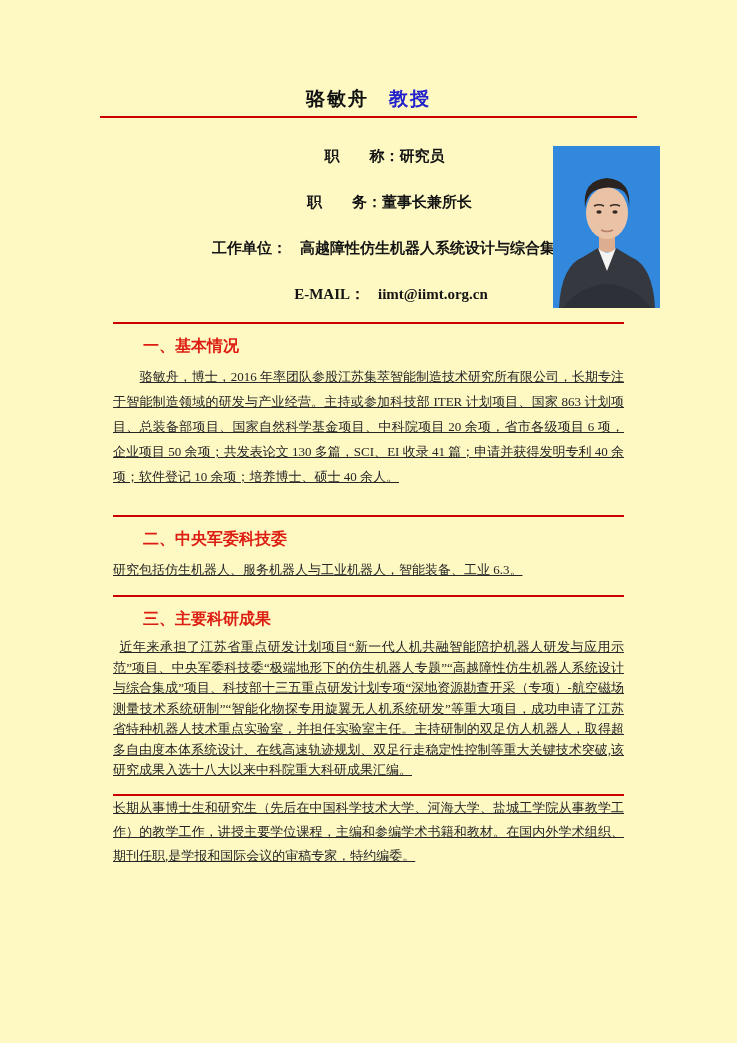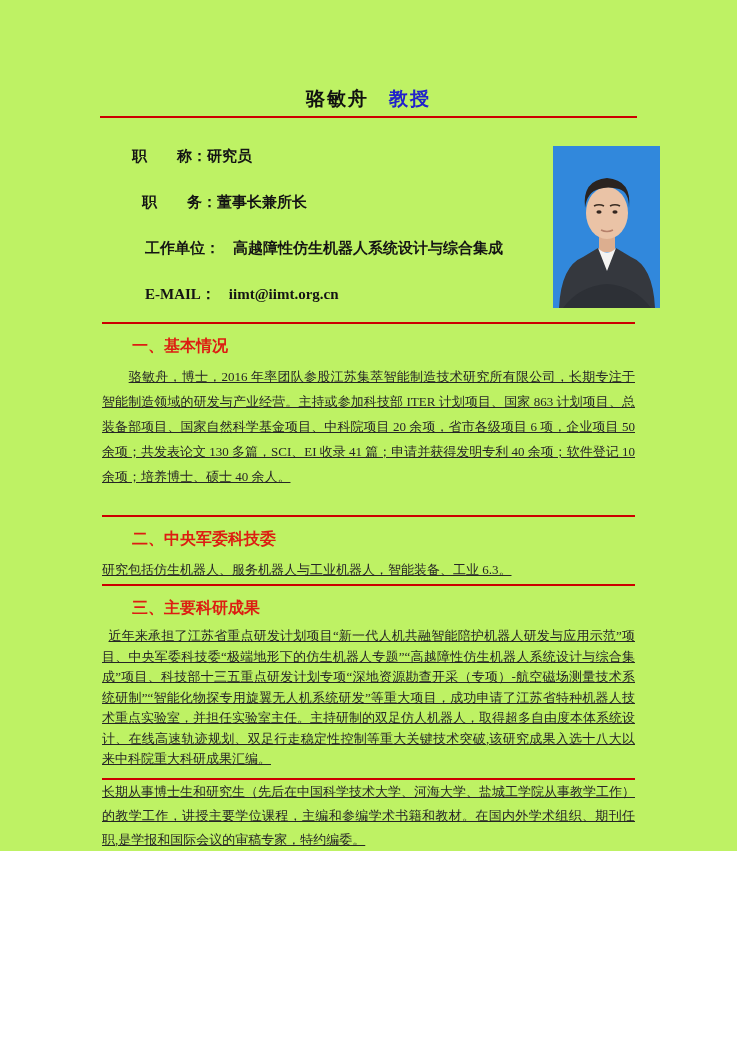--- a/index.html
+++ b/index.html
@@ -1,20 +1,20 @@
 <!DOCTYPE html>
 <html><head>
 <meta charset="utf-8">
 <style>
   html, body { margin: 0; padding: 0; background: #ffffff; }
   .page {
     position: relative;
     width: 737px;
-    height: 851px;
-    background: #bef264;
+    height: 1043px;
+    background: #fef9c3;
     overflow: hidden;
     font-family: "Liberation Serif", serif;
     color: #1a1a1a;
   }
   .content {
     position: absolute;
     left: 100px;
     top: 0;
     width: 537px;
   }
@@ -41,38 +41,39 @@
     min-height: 168px;
   }
   .info-row {
     font-family: "Liberation Sans", sans-serif;
     font-weight: 700;
     font-size: 15px;
     line-height: 20px;
     color: #141414;
     margin-bottom: 26px;
     white-space: nowrap;
+    text-align: center;
   }
   .info-row.row-1 { padding-left: 32px; }
   .info-row.row-2 { padding-left: 42px; }
   .info-row.row-3 { padding-left: 45px; }
   .info-row.row-4 { padding-left: 45px; font-family: "Liberation Serif", serif; }
   .info-value.gap { margin-left: 13px; }
 
   .photo-frame {
     position: absolute;
     left: 453px;
     top: 0;
     width: 107px;
     height: 162px;
   }
   .photo-frame svg { display: block; }
 
   
-  .section { margin: 2px; }
+  .section { margin: 13px; }
   .sec-1 { margin-top: 8px; }
   .sec-2 { margin-top: 26px; }
   .sec-3 { margin-top: 2px; }
   .sec-4 { margin-top: 8px; }
 
   .section-heading {
     font-family: "Liberation Sans", sans-serif;
     font-size: 16px;
     font-weight: 700;
     color: #dd1d12;

